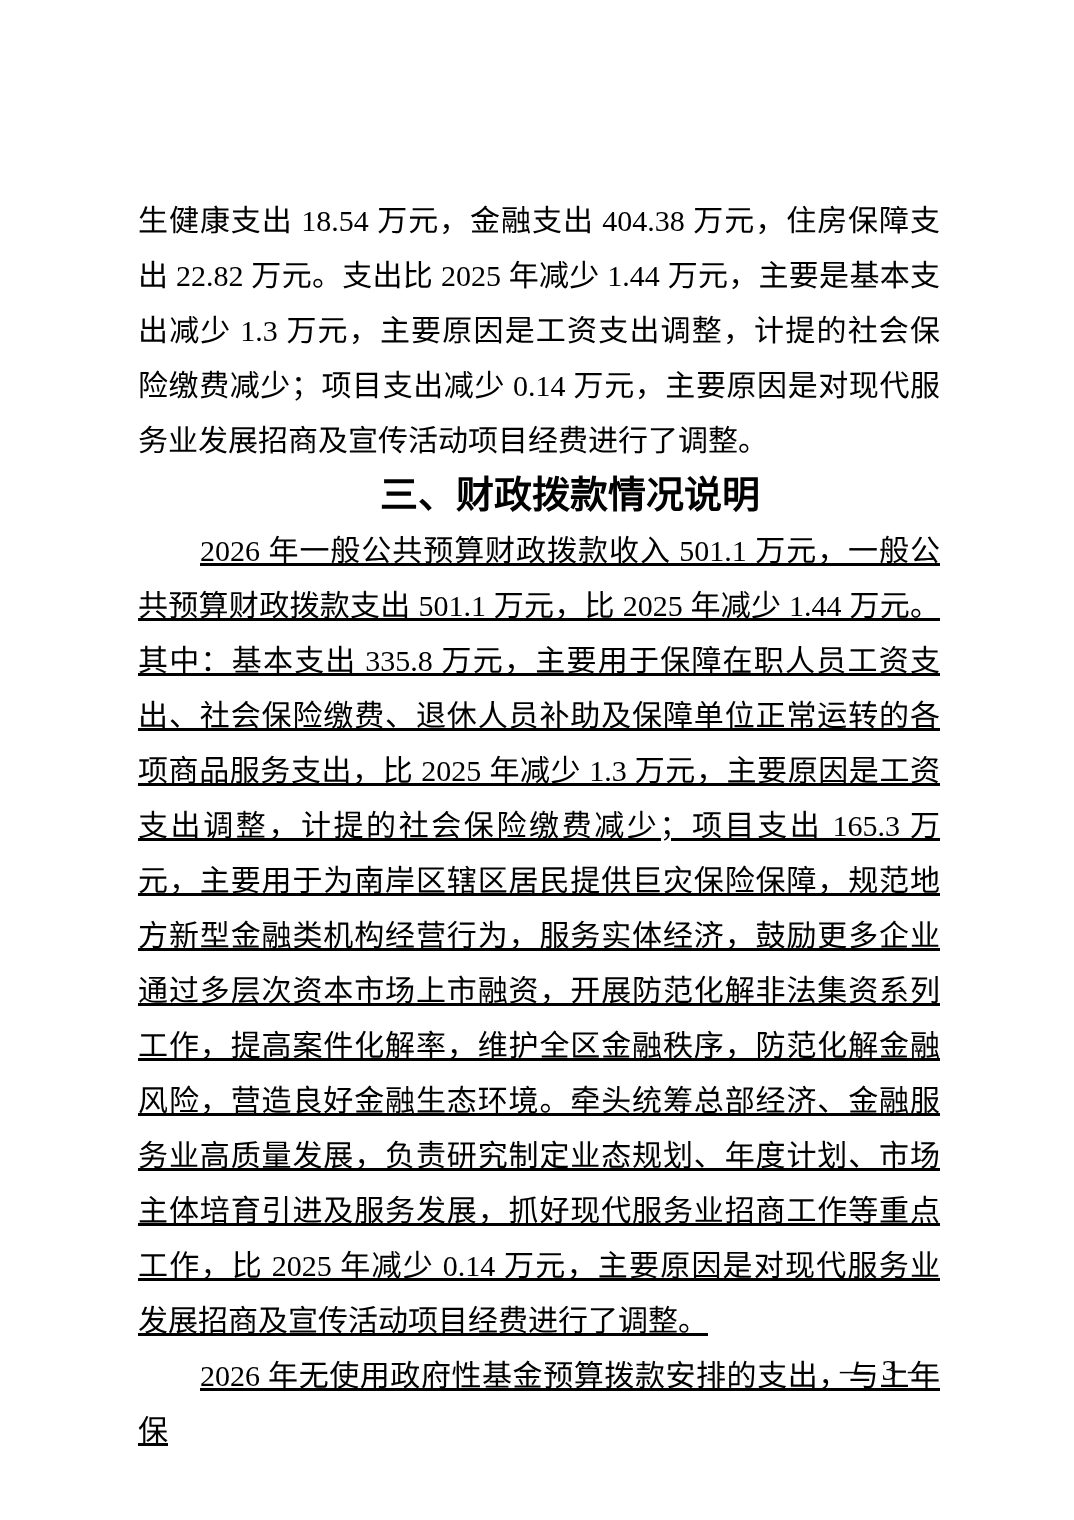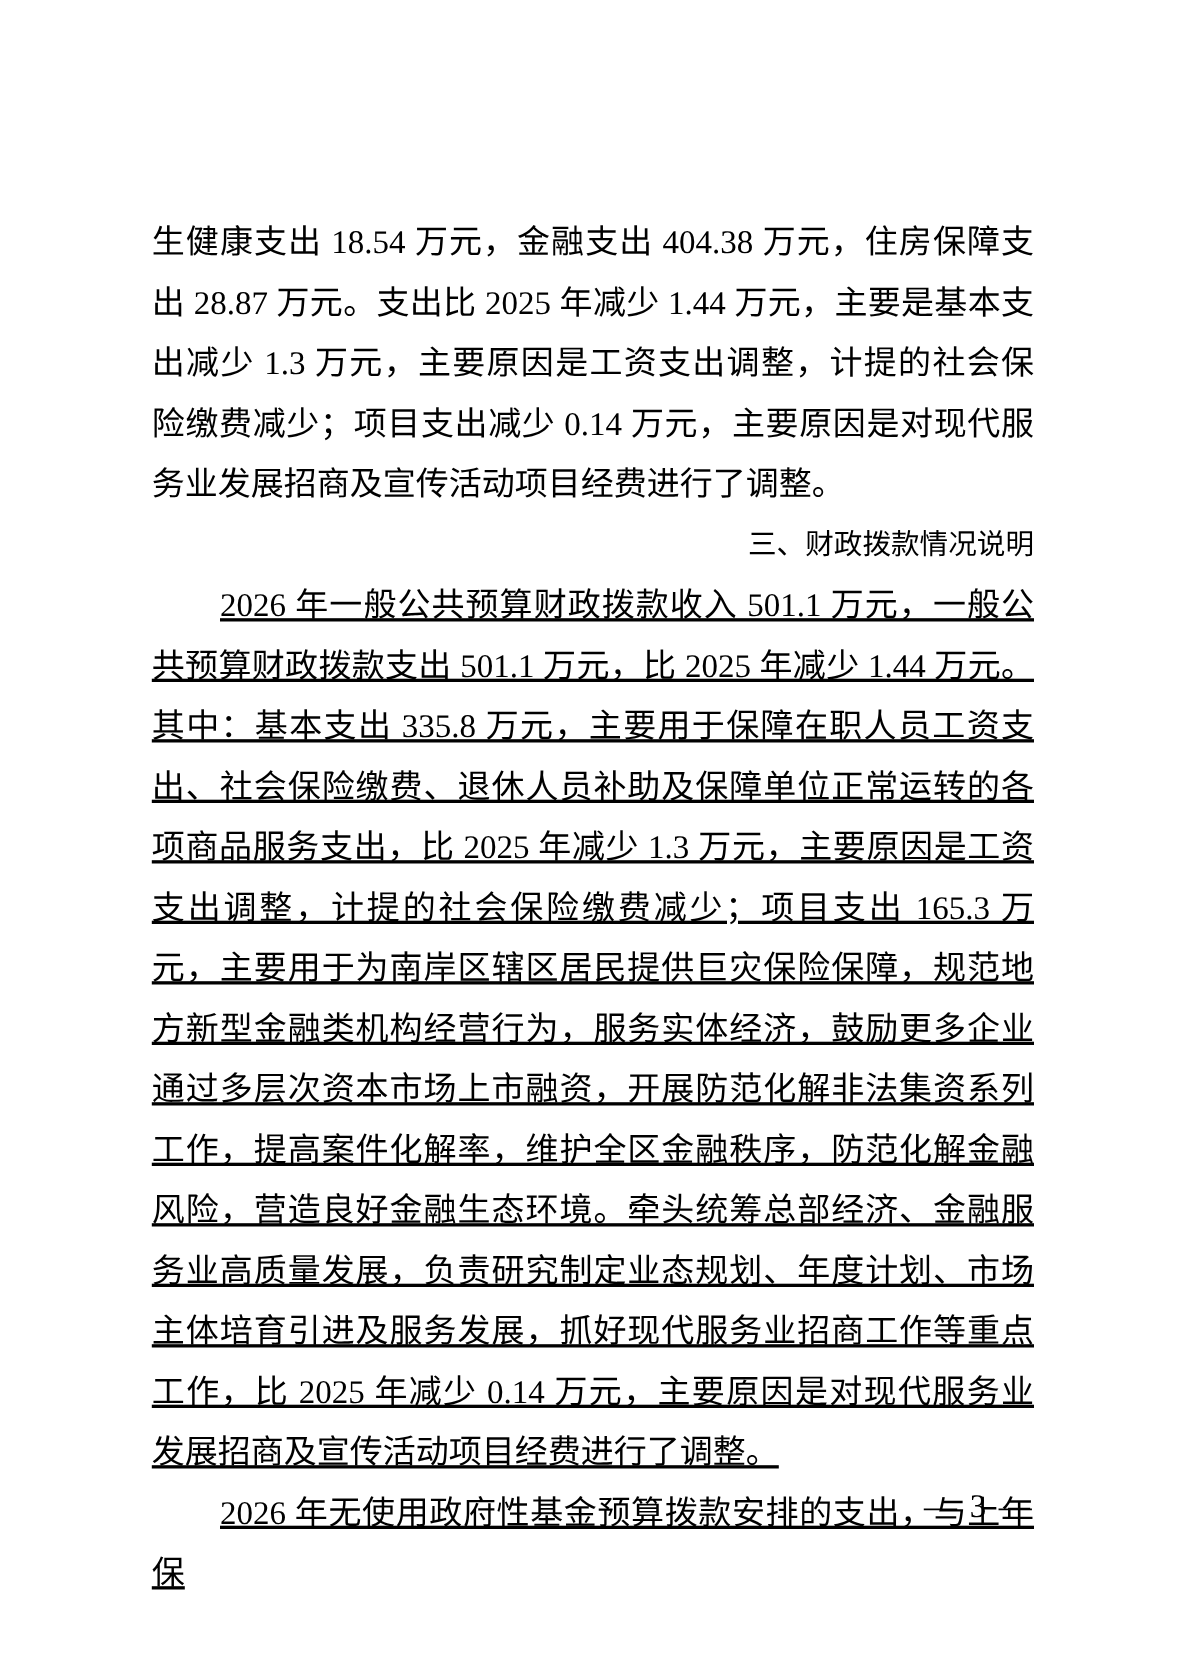--- a/index.html
+++ b/index.html
@@ -35,44 +35,44 @@
   .para-indent {
     text-indent: 62px;
     text-decoration: underline;
   }
   .para-continuation {
     text-indent: 0;
   }
   .section-heading {
     margin: 0;
     font-family: "Liberation Sans", "DejaVu Sans", sans-serif;
-    font-weight: normal;
-    font-size: 26px;
+    font-weight: bold;
+    font-size: 38px;
     line-height: 55px;
     text-indent: 62px;
-    text-align: right;
+    text-align: center;
   }
   .footer {
     position: absolute;
     right: 134px;
     top: 1350px;
     font-size: 30px;
     line-height: 40px;
     font-family: "Liberation Serif", "DejaVu Serif", serif;
     color: #000000;
     letter-spacing: 2px;
   }
 </style>
 </head>
 <body>
 
 <div class="page">
 
   <div class="content">
-    <p class="para-continuation">生健康支出 18.54 万元，金融支出 404.38 万元，住房保障支出 28.87 万元。支出比 2025 年减少 1.44 万元，主要是基本支出减少 1.3 万元，主要原因是工资支出调整，计提的社会保险缴费减少；项目支出减少 0.14 万元，主要原因是对现代服务业发展招商及宣传活动项目经费进行了调整。</p>
+    <p class="para-continuation">生健康支出 18.54 万元，金融支出 404.38 万元，住房保障支出 22.82 万元。支出比 2025 年减少 1.44 万元，主要是基本支出减少 1.3 万元，主要原因是工资支出调整，计提的社会保险缴费减少；项目支出减少 0.14 万元，主要原因是对现代服务业发展招商及宣传活动项目经费进行了调整。</p>
 
     <h2 class="section-heading">三、财政拨款情况说明</h2>
 
     <p class="para-indent">2026 年一般公共预算财政拨款收入 501.1 万元，一般公共预算财政拨款支出 501.1 万元，比 2025 年减少 1.44 万元。其中：基本支出 335.8 万元，主要用于保障在职人员工资支出、社会保险缴费、退休人员补助及保障单位正常运转的各项商品服务支出，比 2025 年减少 1.3 万元，主要原因是工资支出调整，计提的社会保险缴费减少；项目支出 165.3 万元，主要用于为南岸区辖区居民提供巨灾保险保障，规范地方新型金融类机构经营行为，服务实体经济，鼓励更多企业通过多层次资本市场上市融资，开展防范化解非法集资系列工作，提高案件化解率，维护全区金融秩序，防范化解金融风险，营造良好金融生态环境。牵头统筹总部经济、金融服务业高质量发展，负责研究制定业态规划、年度计划、市场主体培育引进及服务发展，抓好现代服务业招商工作等重点工作，比 2025 年减少 0.14 万元，主要原因是对现代服务业发展招商及宣传活动项目经费进行了调整。</p>
 
     <p class="para-indent">2026 年无使用政府性基金预算拨款安排的支出，与上年保</p>
   </div>
 
   <div class="footer">— 3 —</div>
 

